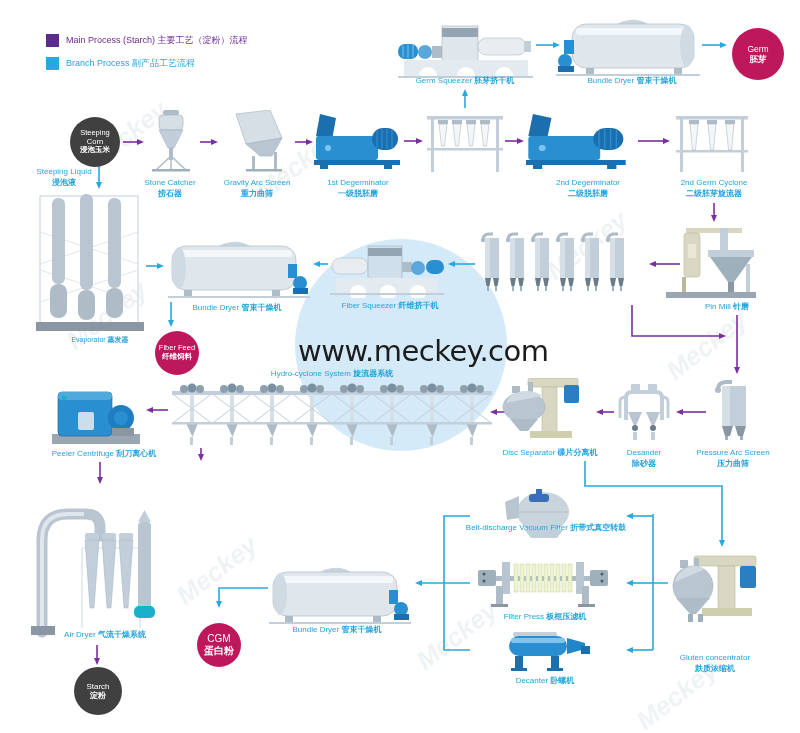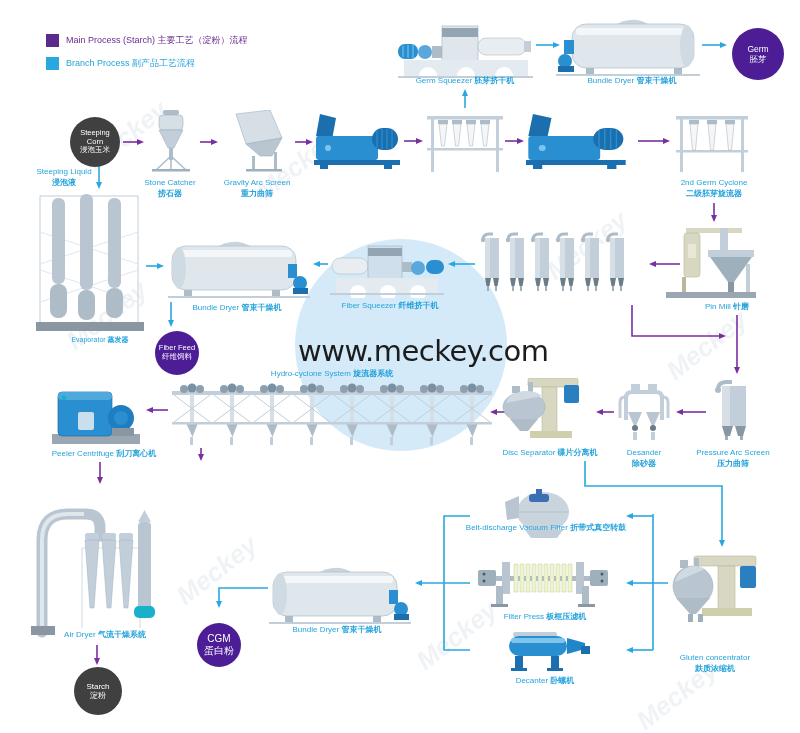--- a/index.html
+++ b/index.html
@@ -15,23 +15,23 @@
   .mach{position:absolute;z-index:4;}
   .lbl{position:absolute;font-size:8px;color:#25a3dc;text-align:center;line-height:1.35;
       white-space:nowrap;z-index:5;}
   .lbl .zh{font-weight:bold;}
   .lbl.two span{display:block;}
   .lbl.tiny{font-size:7px;}
   .pc{position:absolute;border-radius:50%;color:#fff;display:flex;flex-direction:column;
       align-items:center;justify-content:center;text-align:center;font-size:7.5px;
       line-height:1.18;z-index:6;padding:2px;box-sizing:border-box;}
   .pc span{display:block;}
-  .pc .zh{font-weight:normal;}
+  .pc .zh{font-weight:bold;}
   .pc.main{background:#404040;}
-  .pc.branch{background:#4c1d95;}
+  .pc.branch{background:#be185d;}
   .legend{position:absolute;left:34px;top:34px;z-index:6;}
   .legend .row{display:flex;align-items:center;margin-bottom:10px;padding-left:12px;}
   .legend .sw{width:13px;height:13px;margin-right:7px;}
   .legend .t{font-size:9px;}
   .legend .t.main{color:#6a2c91;}
   .legend .t.branch{color:#25a3dc;}
 </style>
 </head>
 <body>
 
@@ -450,20 +450,28 @@
     <span>Bundle Dryer</span> <span class="zh">管束干燥机</span>
   </div>
   <div class="lbl two" style="left:125px;top:178px;width:90px">
     <span>Stone Catcher</span>
       <span class="zh">捞石器</span>
   </div>
   <div class="lbl two" style="left:207px;top:178px;width:100px">
     <span>Gravity Arc Screen</span>
       <span class="zh">重力曲筛</span>
   </div>
+  <div class="lbl two" style="left:303px;top:178px;width:110px">
+    <span>1st Degerminator</span>
+      <span class="zh">一级脱胚磨</span>
+  </div>
+  <div class="lbl two" style="left:533px;top:178px;width:110px">
+    <span>2nd Degerminator</span>
+      <span class="zh">二级脱胚磨</span>
+  </div>
   <div class="lbl two" style="left:654px;top:178px;width:120px">
     <span>2nd Germ Cyclone</span>
       <span class="zh">二级胚芽旋流器</span>
   </div>
   <div class="lbl two" style="left:24px;top:167px;width:80px">
     <span>Steeping Liquid</span>
       <span class="zh">浸泡液</span>
   </div>
   <div class="lbl tiny" style="left:50px;top:335px;width:100px">
     <span>Evaporator</span> <span class="zh">蒸发器</span>

